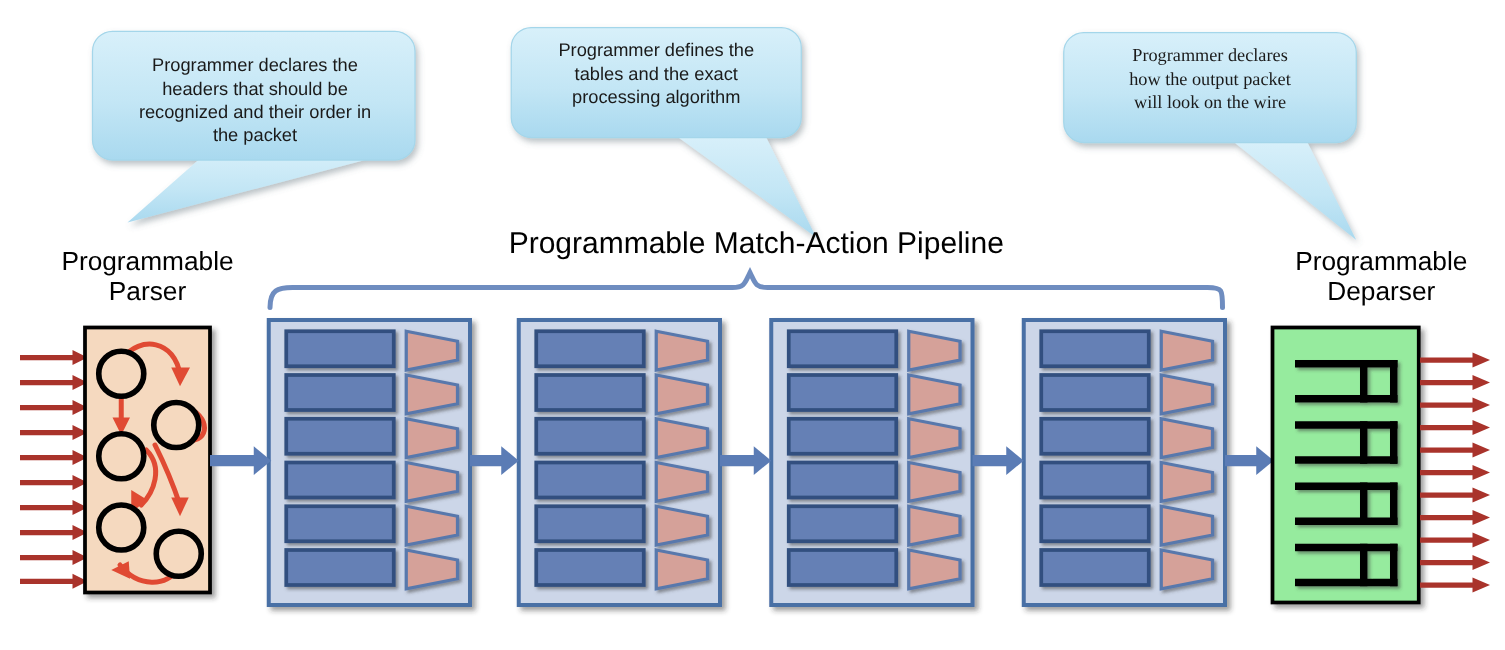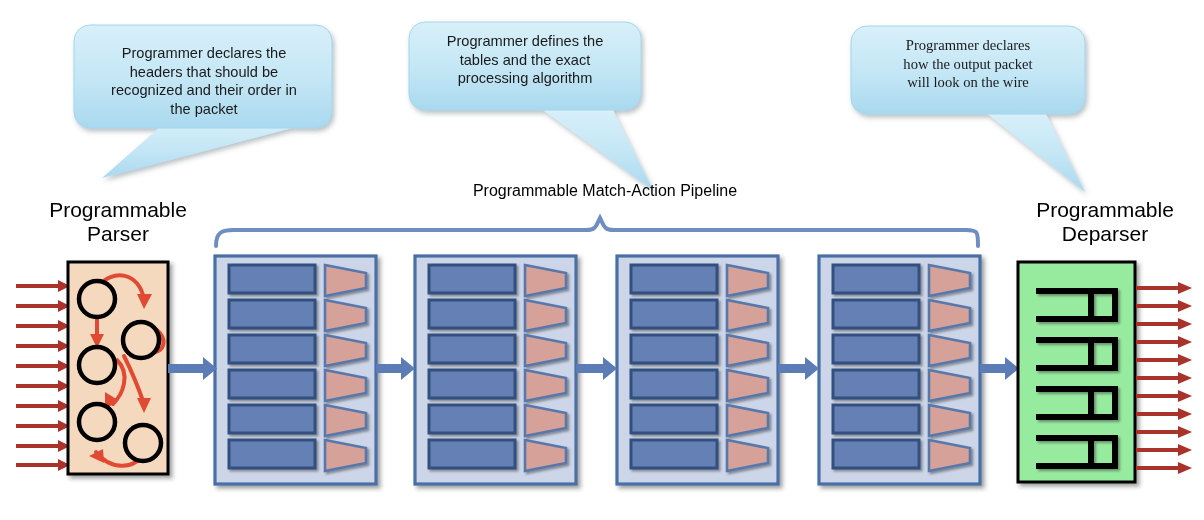--- a/index.html
+++ b/index.html
@@ -15,21 +15,21 @@
   .label{
     position:absolute;
     font-family:"Liberation Sans", sans-serif;
     color:#000;
     text-align:center;
     line-height:1.12;
     white-space:pre-line;
   }
   #parser-label{left:18px;top:198px;width:200px;font-size:21px;}
   #deparser-label{left:1010px;top:198px;width:190px;font-size:21px;}
-  #pipeline-label{left:395px;top:182px;width:420px;font-size:16px;}
+  #pipeline-label{left:395px;top:182px;width:420px;font-size:24px;}
   .callout-text{
     position:absolute;
     font-size:14.6px;
     color:#1a1a1a;
     text-align:center;
     line-height:1.28;
     white-space:pre-line;
     font-family:"Liberation Sans", sans-serif;
   }
   #callout-text-0{left:84px;top:44px;width:240px;}

